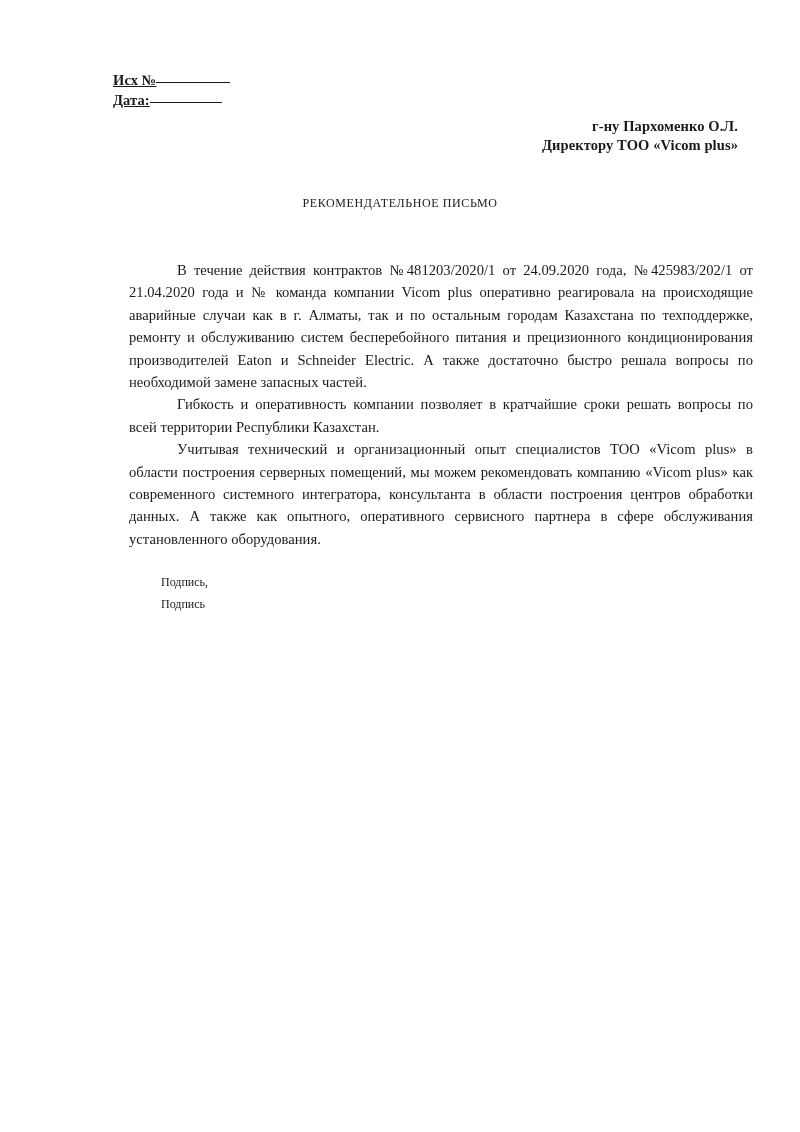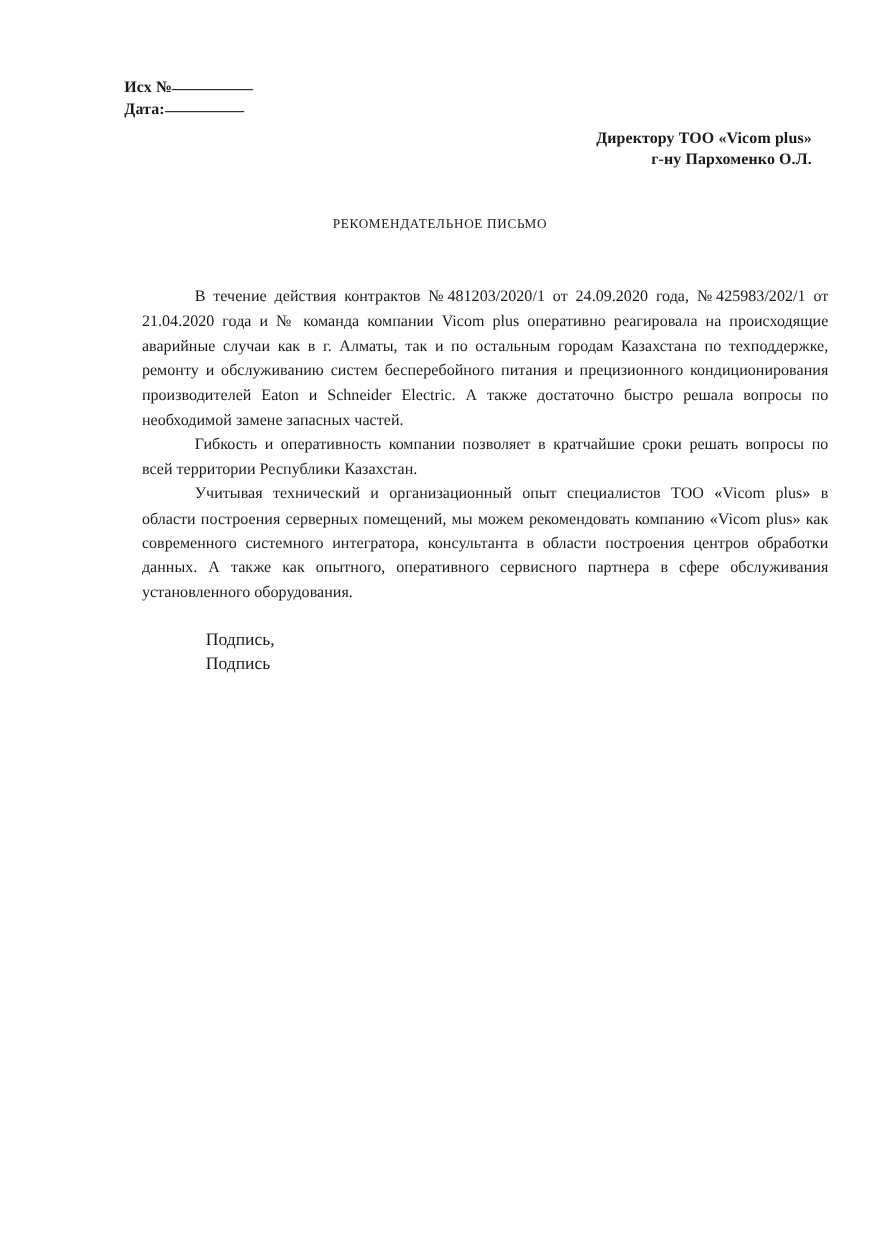--- a/index.html
+++ b/index.html
@@ -32,20 +32,21 @@
     font-weight: bold;
     font-size: 14.5px;
     line-height: 20px;
     letter-spacing: 0.1px;
   }
   .letterhead-row {
     white-space: nowrap;
   }
   .lh-label {
     display: inline-block;
+    text-decoration: underline;
   }
   .blank-rule {
     display: inline-block;
     border-bottom: 1.6px solid #1a1a1a;
     vertical-align: baseline;
     position: relative;
     top: -2px;
   }
   .rule-a { width: 74px; }
   .rule-b { width: 72px; }
@@ -90,43 +91,42 @@
   .body-text p {
     margin: 0;
     text-indent: 48px;
   }
 
   
   .signature {
     position: absolute;
     left: 161px;
     top: 571px;
-    font-size: 16px;
+    font-size: 12px;
     line-height: 22.4px;
-    margin-left: 26px;
   }
   .signature div { white-space: nowrap; }
 </style>
 </head>
 <body>
 
 <div class="page">
 
   <div class="letterhead">
     <div class="letterhead-row">
       <span class="lh-label">Исх №</span><span class="blank-rule rule-a"></span>
     </div>
     <div class="letterhead-row">
       <span class="lh-label">Дата:</span><span class="blank-rule rule-b"></span>
     </div>
   </div>
 
   <div class="recipient">
+    <div>г-ну Пархоменко О.Л.</div>
     <div>Директору ТОО «Vicom plus»</div>
-    <div>г-ну Пархоменко О.Л.</div>
   </div>
 
   <div class="doc-title">РЕКОМЕНДАТЕЛЬНОЕ ПИСЬМО</div>
 
   <div class="body-text">
     <p>В течение действия контрактов №481203/2020/1 от 24.09.2020 года, №425983/202/1 от 21.04.2020 года и № команда компании Vicom plus оперативно реагировала на происходящие аварийные случаи как в г. Алматы, так и по остальным городам Казахстана по техподдержке, ремонту и обслуживанию систем бесперебойного питания и прецизионного кондиционирования производителей Eaton и Schneider Electric. А также достаточно быстро решала вопросы по необходимой замене запасных частей.</p>
     <p>Гибкость и оперативность компании позволяет в кратчайшие сроки решать вопросы по всей территории Республики Казахстан.</p>
     <p>Учитывая технический и организационный опыт специалистов ТОО «Vicom plus» в области построения серверных помещений, мы можем рекомендовать компанию «Vicom plus» как современного системного интегратора, консультанта в области построения центров обработки данных. А также как опытного, оперативного сервисного партнера в сфере обслуживания установленного оборудования.</p>
   </div>
 

